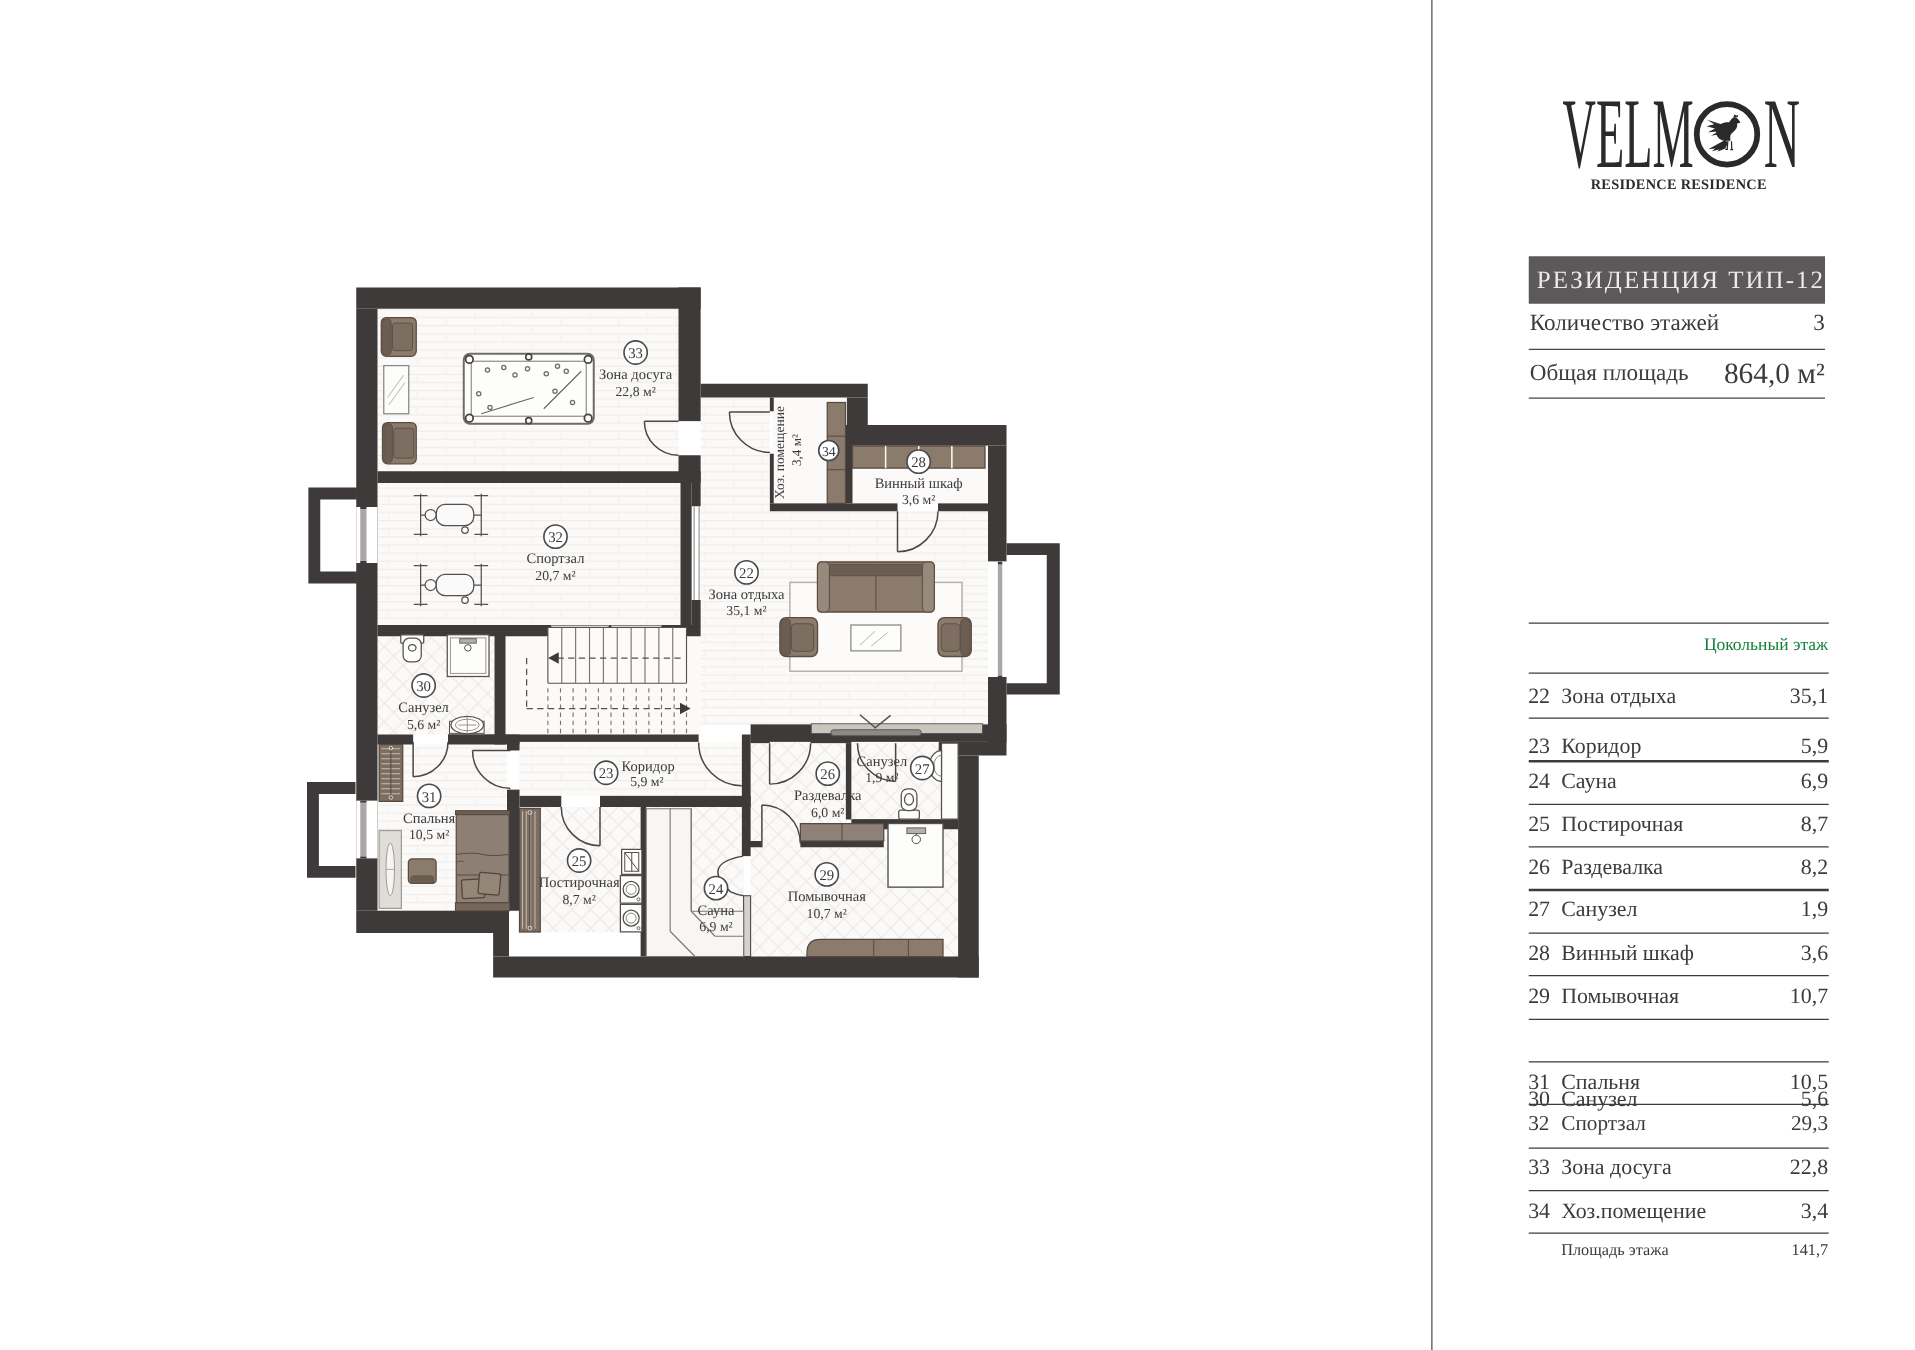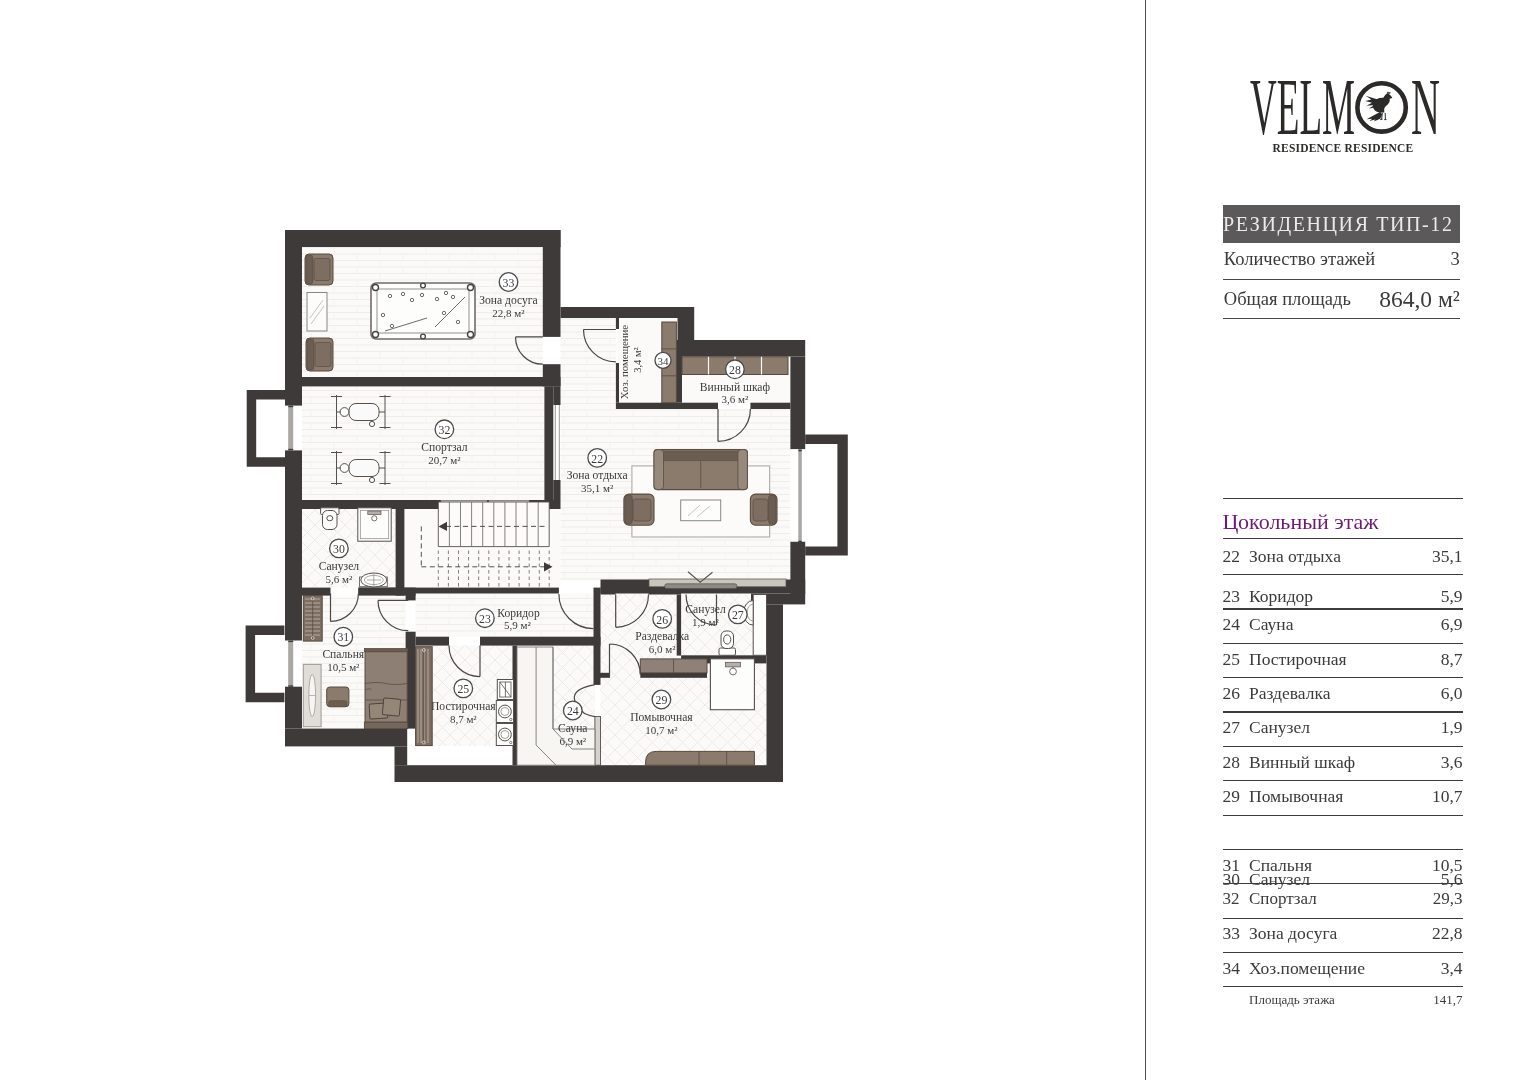--- a/index.html
+++ b/index.html
@@ -514,46 +514,46 @@
 <path d="M138.4,31.3 L120.6,25.8 L126.4,29.4 L120.2,30.9 L127,32.7 L121.4,35.7 L129.6,35.1 L123.8,38.6 L133,36.9 C136,35.9 137.9,33.9 138.4,31.3 Z" fill="#2c2a28"></path>
 <path d="M135.4,41.8 L121.6,49.3 L127.2,48.8 L124.4,50.9 L130.4,49.6 L128.8,51.4 L135.2,48.8 L137.2,44.6 Z" fill="#2c2a28"></path>
 <path d="M137.3,42.8 L136.7,49.3 M140.2,43 L140.4,49.5 M135.2,49.4 h2.2 M139.2,49.6 h2.3" stroke="#2c2a28" stroke-width="1" fill="none"></path>
 <path d="M141.6,23.7 l1.1,-2.3 l1.3,1.1 l1.6,-0.7 l-0.5,2 Z" fill="#2c2a28"></path>
 
 <text x="166" y="63.6" font-family="Liberation Serif, serif" font-size="80" fill="#2c2a28" textLength="29" lengthAdjust="spacingAndGlyphs">N</text>
 </svg>
 
 <div class="abs" style="left:1243px;top:141.5px;width:200px;text-align:center;font-size:11.5px;letter-spacing:0.2px;color:#2e2c29;font-weight:bold">RESIDENCE RESIDENCE</div>
 
-<div class="abs" style="left:1223px;top:205px;width:237px;height:37.6px;background:#5b5959;color:#eceaea;text-align:left;line-height:38px;font-size:20px;letter-spacing:1.6px">РЕЗИДЕНЦИЯ ТИП-12</div>
+<div class="abs" style="left:1223px;top:205px;width:237px;height:37.6px;background:#5b5959;color:#eceaea;text-align:right;line-height:38px;font-size:20px;letter-spacing:1.6px">РЕЗИДЕНЦИЯ ТИП-12</div>
 
 <div class="abs" style="left:1223.8px;top:249px;width:236px;font-size:18.5px;color:#3b3b3d">Количество этажей<span style="float:right">3</span></div>
 <div class="abs" style="left:1222.8px;top:278.5px;width:237px;height:1px;background:#47474a"></div>
 
 <div class="abs" style="left:1223.8px;top:288px;width:236px;font-size:18.5px;color:#3b3b3d;line-height:22px">Общая площадь<span style="float:right;font-size:23.5px;line-height:22px">864,0 м²</span></div>
 <div class="abs" style="left:1222.8px;top:317.5px;width:237px;height:1px;background:#47474a"></div>
 
 <div class="abs" style="left:1222.5px;top:497.5px;width:240px;height:1.4px;background:#3c3c3e"></div>
 
-<div class="abs" style="left:1222.5px;top:509px;width:240px;text-align:left;font-size:22px;color:#701a75">Цокольный этаж</div>
+<div class="abs" style="left:1222.5px;top:509px;width:240px;text-align:right;font-size:14px;color:#15803d">Цокольный этаж</div>
 <div class="abs" style="left:1222.5px;top:537.5px;width:240px;height:1.4px;background:#3c3c3e"></div>
 
 <div class="abs" style="left:1222.5px;top:545.5px;width:240px;font-size:17.5px;color:#3b3b3d"><span style="display:inline-block;width:26.5px">22</span>Зона отдыха<span style="float:right">35,1</span></div>
 <div class="abs" style="left:1222.5px;top:574.0px;width:240px;height:1.2px;background:#3c3c3e"></div>
 
 <div class="abs" style="left:1222.5px;top:586px;width:240px;font-size:17.5px;color:#3b3b3d"><span style="display:inline-block;width:26.5px">23</span>Коридор<span style="float:right">5,9</span></div>
 <div class="abs" style="left:1222.5px;top:608.4px;width:240px;height:1.2px;background:#3c3c3e"></div>
 
 <div class="abs" style="left:1222.5px;top:614.2px;width:240px;font-size:17.5px;color:#3b3b3d"><span style="display:inline-block;width:26.5px">24</span>Сауна<span style="float:right">6,9</span></div>
 <div class="abs" style="left:1222.5px;top:642.7px;width:240px;height:1.2px;background:#3c3c3e"></div>
 
 <div class="abs" style="left:1222.5px;top:648.5px;width:240px;font-size:17.5px;color:#3b3b3d"><span style="display:inline-block;width:26.5px">25</span>Постирочная<span style="float:right">8,7</span></div>
 <div class="abs" style="left:1222.5px;top:677.0px;width:240px;height:1.2px;background:#3c3c3e"></div>
 
-<div class="abs" style="left:1222.5px;top:682.9px;width:240px;font-size:17.5px;color:#3b3b3d"><span style="display:inline-block;width:26.5px">26</span>Раздевалка<span style="float:right">6,0</span></div>
+<div class="abs" style="left:1222.5px;top:682.9px;width:240px;font-size:17.5px;color:#3b3b3d"><span style="display:inline-block;width:26.5px">26</span>Раздевалка<span style="float:right">8,2</span></div>
 <div class="abs" style="left:1222.5px;top:711.4px;width:240px;height:1.2px;background:#3c3c3e"></div>
 
 <div class="abs" style="left:1222.5px;top:717.2px;width:240px;font-size:17.5px;color:#3b3b3d"><span style="display:inline-block;width:26.5px">27</span>Санузел<span style="float:right">1,9</span></div>
 <div class="abs" style="left:1222.5px;top:745.8px;width:240px;height:1.2px;background:#3c3c3e"></div>
 
 <div class="abs" style="left:1222.5px;top:751.6px;width:240px;font-size:17.5px;color:#3b3b3d"><span style="display:inline-block;width:26.5px">28</span>Винный шкаф<span style="float:right">3,6</span></div>
 <div class="abs" style="left:1222.5px;top:780.1px;width:240px;height:1.2px;background:#3c3c3e"></div>
 
 <div class="abs" style="left:1222.5px;top:786.0px;width:240px;font-size:17.5px;color:#3b3b3d"><span style="display:inline-block;width:26.5px">29</span>Помывочная<span style="float:right">10,7</span></div>
 <div class="abs" style="left:1222.5px;top:814.5px;width:240px;height:1.2px;background:#3c3c3e"></div>

